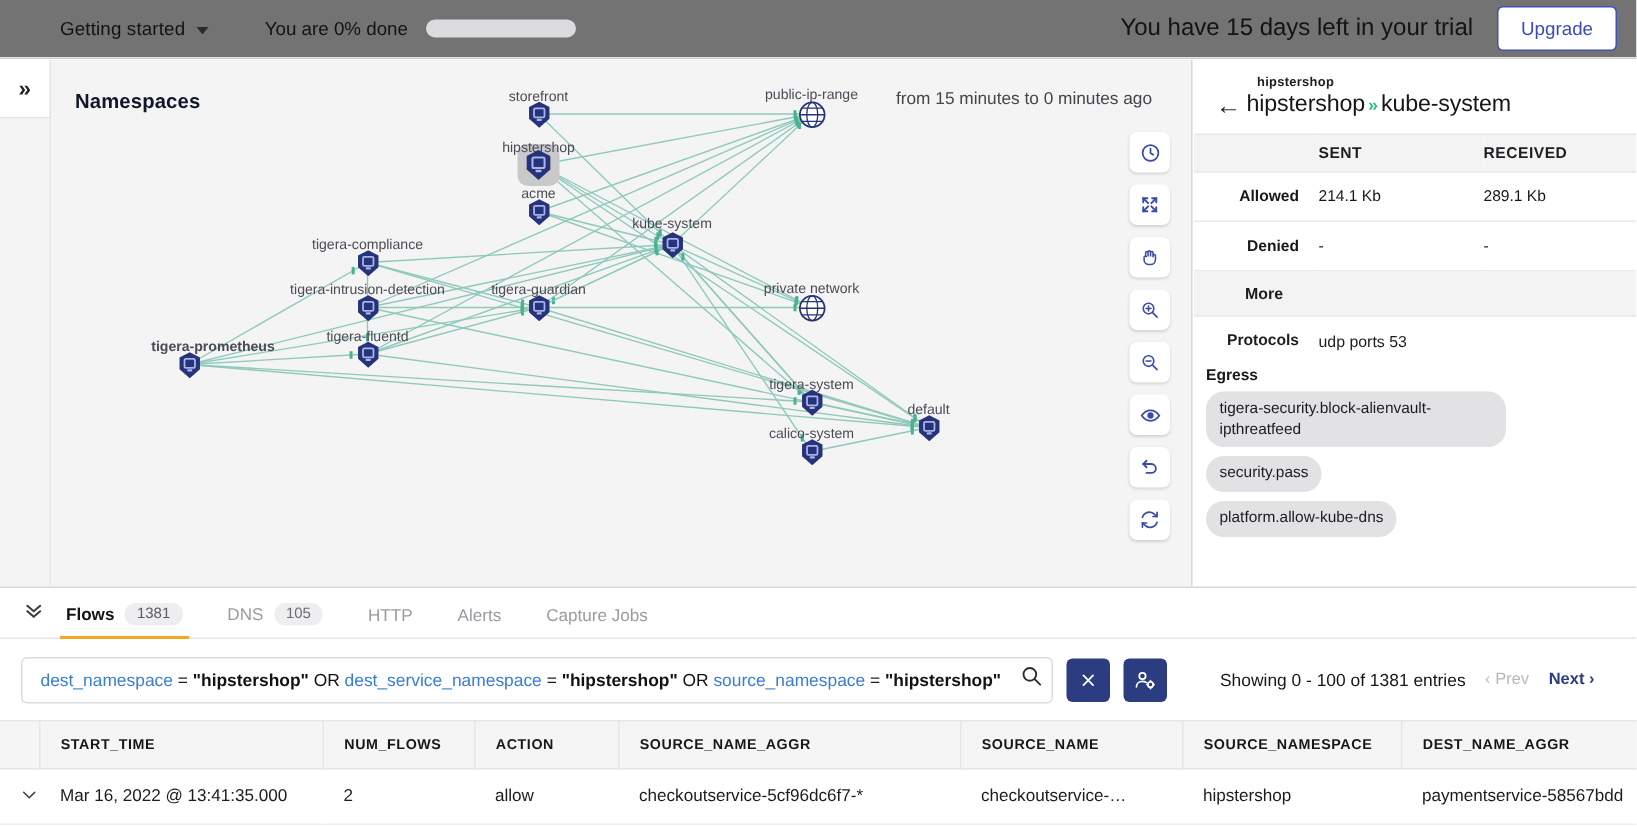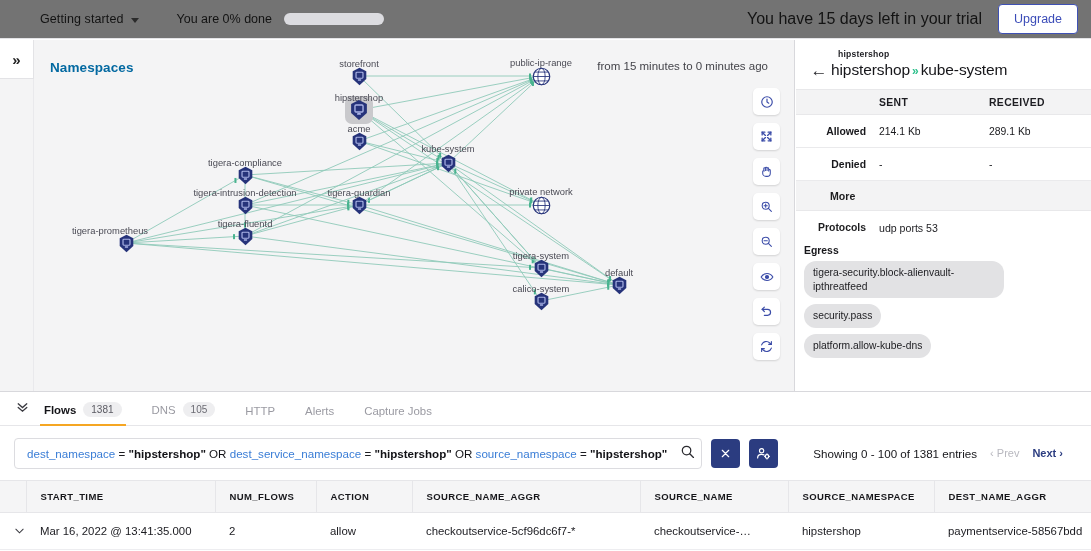--- a/index.html
+++ b/index.html
@@ -55,21 +55,21 @@
     background: #f4f4f5; border-right: 1px solid #e9e9ec;
   }
 
   
   .graph-panel {
     position: absolute; left: 34px; top: 40px; width: 761px; height: 351px;
     background: #f4f4f5; border-right: 1px solid #d8d8dc; overflow: hidden;
   }
   .graph-title {
     position: absolute; left: 16px; top: 20px;
-    font-size: 13.5px; font-weight: 700; color: #0369a1; letter-spacing: .1px;
+    font-size: 13.5px; font-weight: 700; color: #0f172a; letter-spacing: .1px;
     cursor: pointer;
   }
   .time-range {
     position: absolute; right: 26px; top: 20px;
     font-size: 11.5px; color: #44444a;
   }
   #graph-svg { position: absolute; inset: 0; }
   .node { position: absolute; cursor: pointer; }
   .node-label {
     position: absolute; transform: translateX(-50%);
@@ -361,21 +361,21 @@
             <path d="M12 1.1l8.6 4.3v9.9L12 22.9 3.4 15.3V5.4z" fill="#26337a"></path>
             <rect x="7.6" y="6.6" width="8.8" height="7.6" rx="1.1" fill="none" stroke="#aab4e6" stroke-width="1.5"></rect>
             <rect x="9.9" y="15.4" width="4.2" height="1.9" rx=".5" fill="#aab4e6"></rect>
           </svg></div>
         <div class="node-label" style="left: 211px; top: 178px;">tigera-fluentd</div>
         <div class="node" style="left: 201.5px; top: 186.5px; width: 19px; height: 19px;"><svg width="19" height="19" viewBox="0 0 24 24">
             <path d="M12 1.1l8.6 4.3v9.9L12 22.9 3.4 15.3V5.4z" fill="#26337a"></path>
             <rect x="7.6" y="6.6" width="8.8" height="7.6" rx="1.1" fill="none" stroke="#aab4e6" stroke-width="1.5"></rect>
             <rect x="9.9" y="15.4" width="4.2" height="1.9" rx=".5" fill="#aab4e6"></rect>
           </svg></div>
-        <div class="node-label" style="left: 76px; top: 185px;">tigera-prometheus</div>
+        <div class="node-label" style="left: 108px; top: 185px; font-weight: bold;">tigera-prometheus</div>
         <div class="node" style="left: 82.5px; top: 193.5px; width: 19px; height: 19px;"><svg width="19" height="19" viewBox="0 0 24 24">
             <path d="M12 1.1l8.6 4.3v9.9L12 22.9 3.4 15.3V5.4z" fill="#26337a"></path>
             <rect x="7.6" y="6.6" width="8.8" height="7.6" rx="1.1" fill="none" stroke="#aab4e6" stroke-width="1.5"></rect>
             <rect x="9.9" y="15.4" width="4.2" height="1.9" rx=".5" fill="#aab4e6"></rect>
           </svg></div>
         <div class="node-label" style="left: 507px; top: 210px;">tigera-system</div>
         <div class="node" style="left: 497.5px; top: 218.5px; width: 19px; height: 19px;"><svg width="19" height="19" viewBox="0 0 24 24">
             <path d="M12 1.1l8.6 4.3v9.9L12 22.9 3.4 15.3V5.4z" fill="#26337a"></path>
             <rect x="7.6" y="6.6" width="8.8" height="7.6" rx="1.1" fill="none" stroke="#aab4e6" stroke-width="1.5"></rect>
             <rect x="9.9" y="15.4" width="4.2" height="1.9" rx=".5" fill="#aab4e6"></rect>

